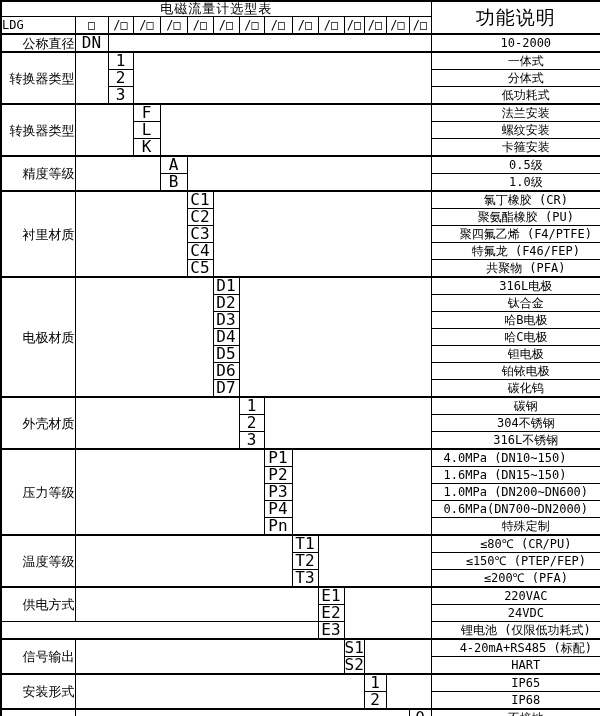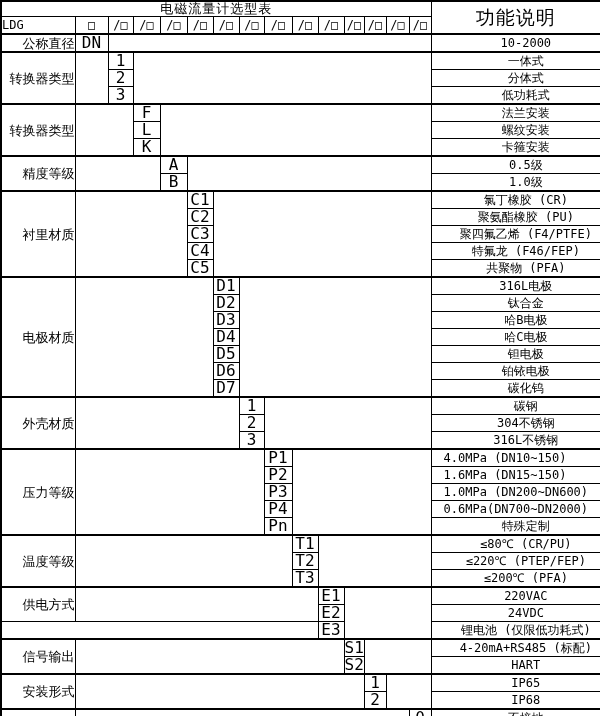--- a/index.html
+++ b/index.html
@@ -208,21 +208,21 @@
       </tr>
       <tr class="section-start">
         <td class="label-cell" rowspan="3">温度等级</td>
         <td rowspan="3" colspan="8"></td>
         <td class="code-cell">T1</td>
         <td rowspan="3" colspan="5"></td>
         <td class="desc-cell">≤80℃ (CR/PU)</td>
       </tr>
       <tr>
         <td class="code-cell">T2</td>
-        <td class="desc-cell">≤220℃ (PTEP/FEP)</td>
+        <td class="desc-cell">≤150℃ (PTEP/FEP)</td>
       </tr>
       <tr>
         <td class="code-cell">T3</td>
         <td class="desc-cell">≤200℃ (PFA)</td>
       </tr>
       <tr class="section-start">
         <td class="label-cell" rowspan="2">供电方式</td>
         <td rowspan="2" colspan="9"></td>
         <td class="code-cell">E1</td>
         <td rowspan="3" colspan="4"></td>

